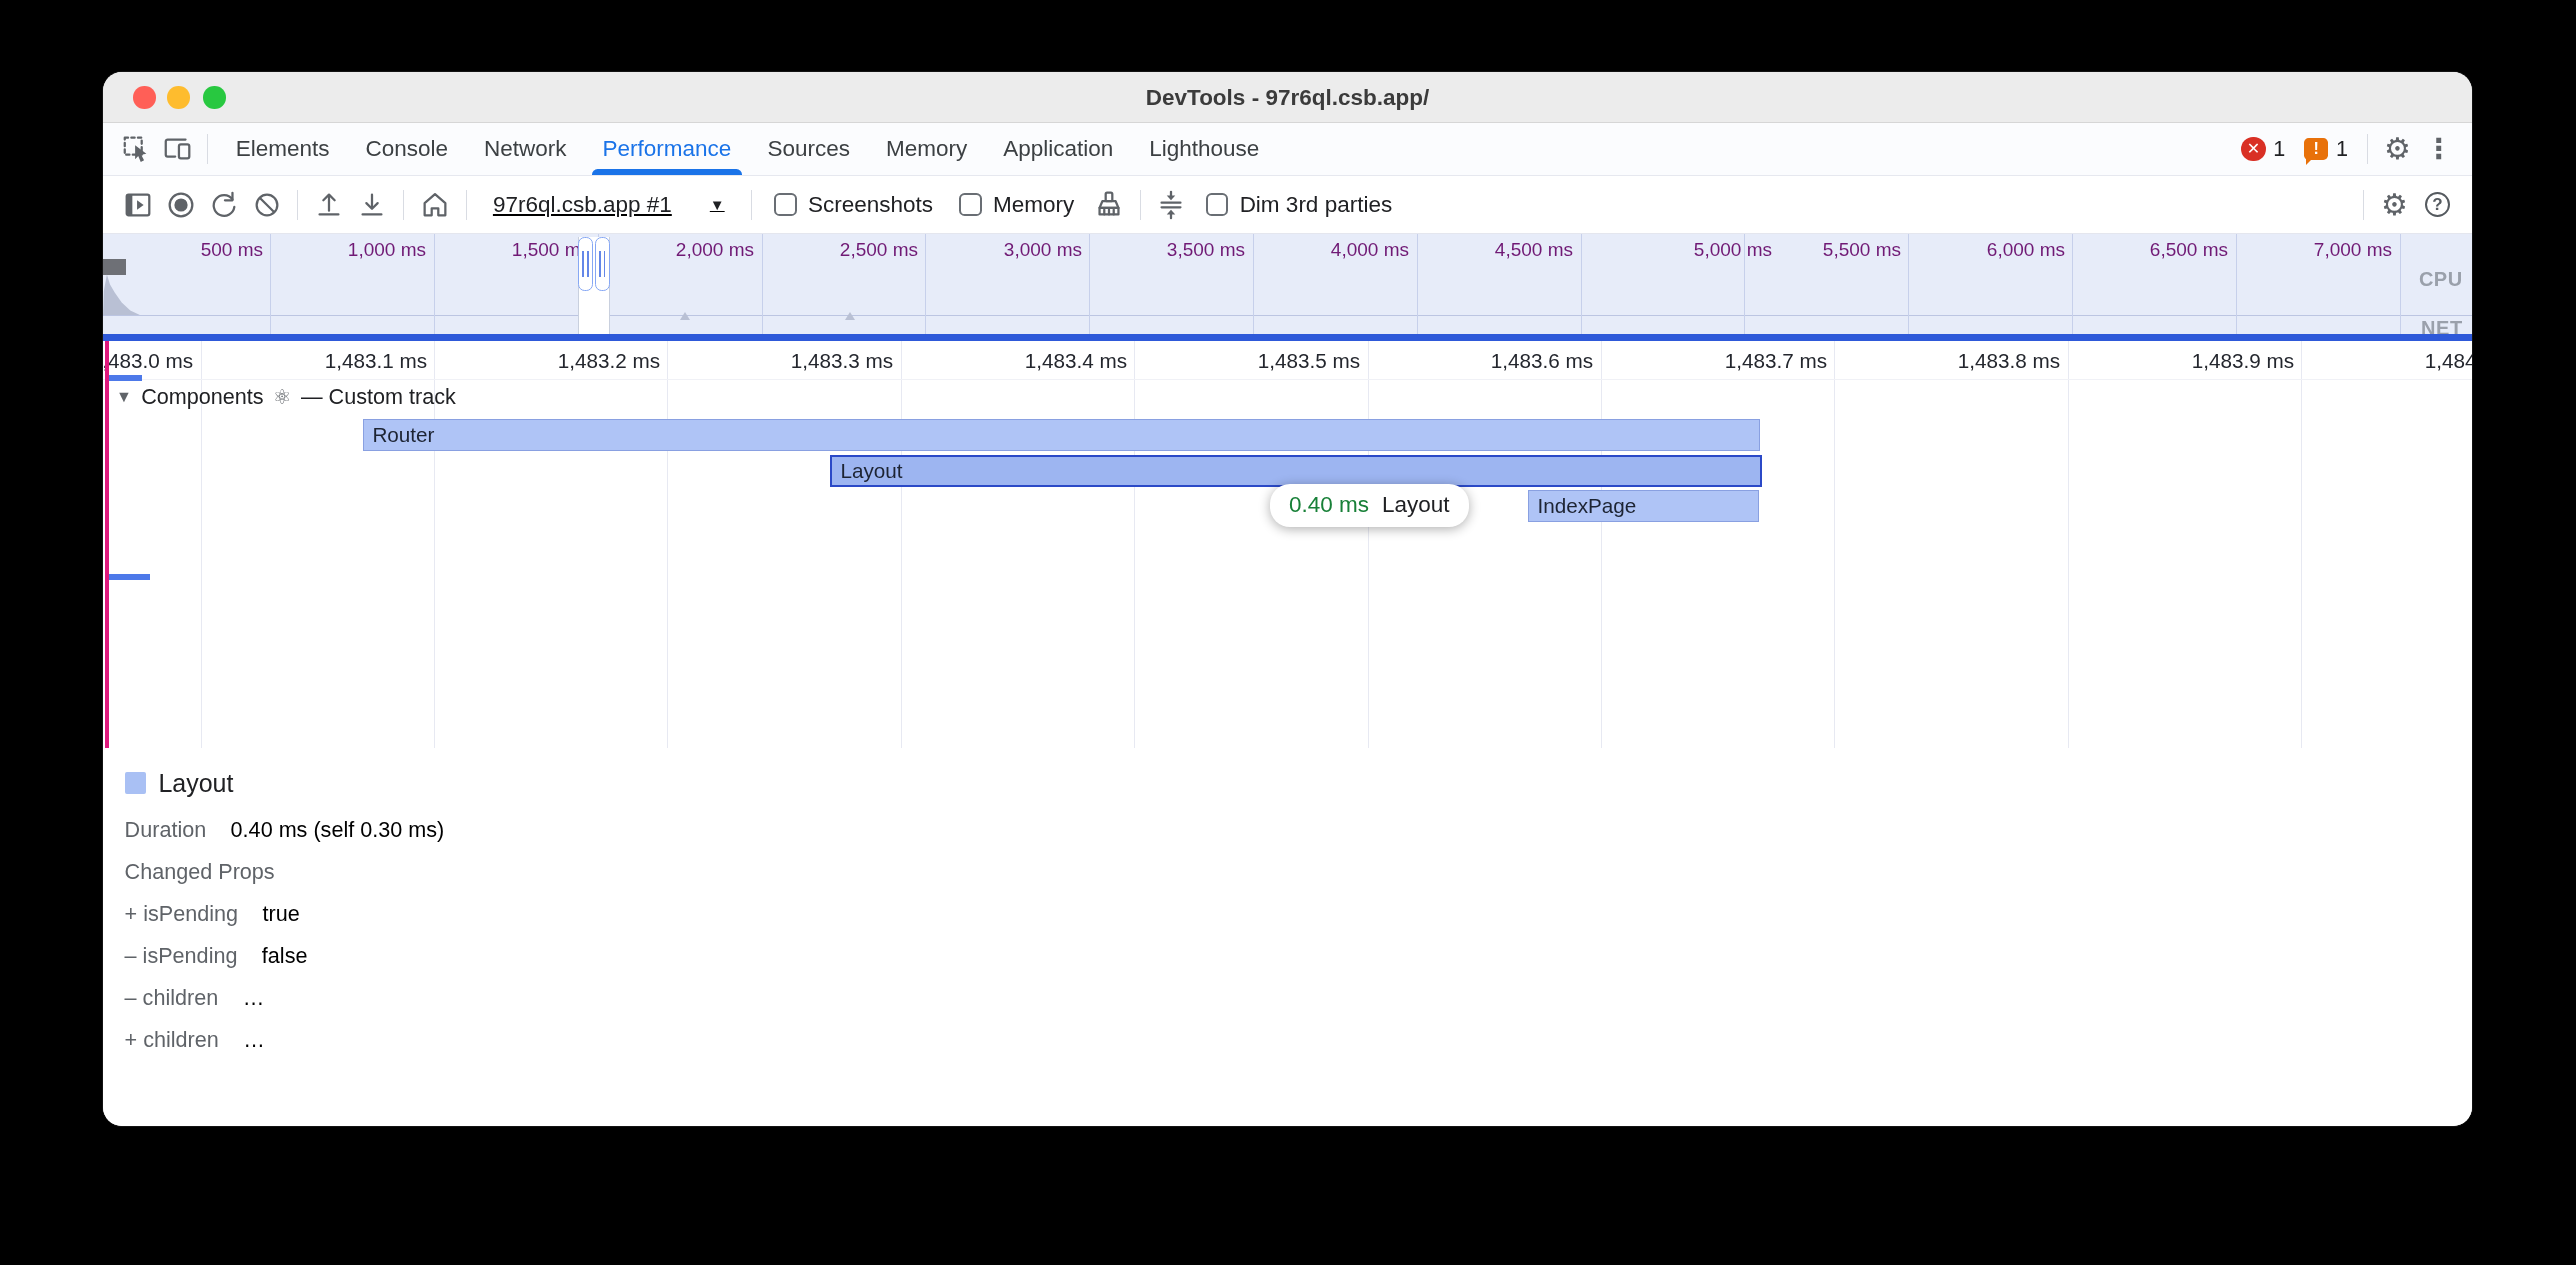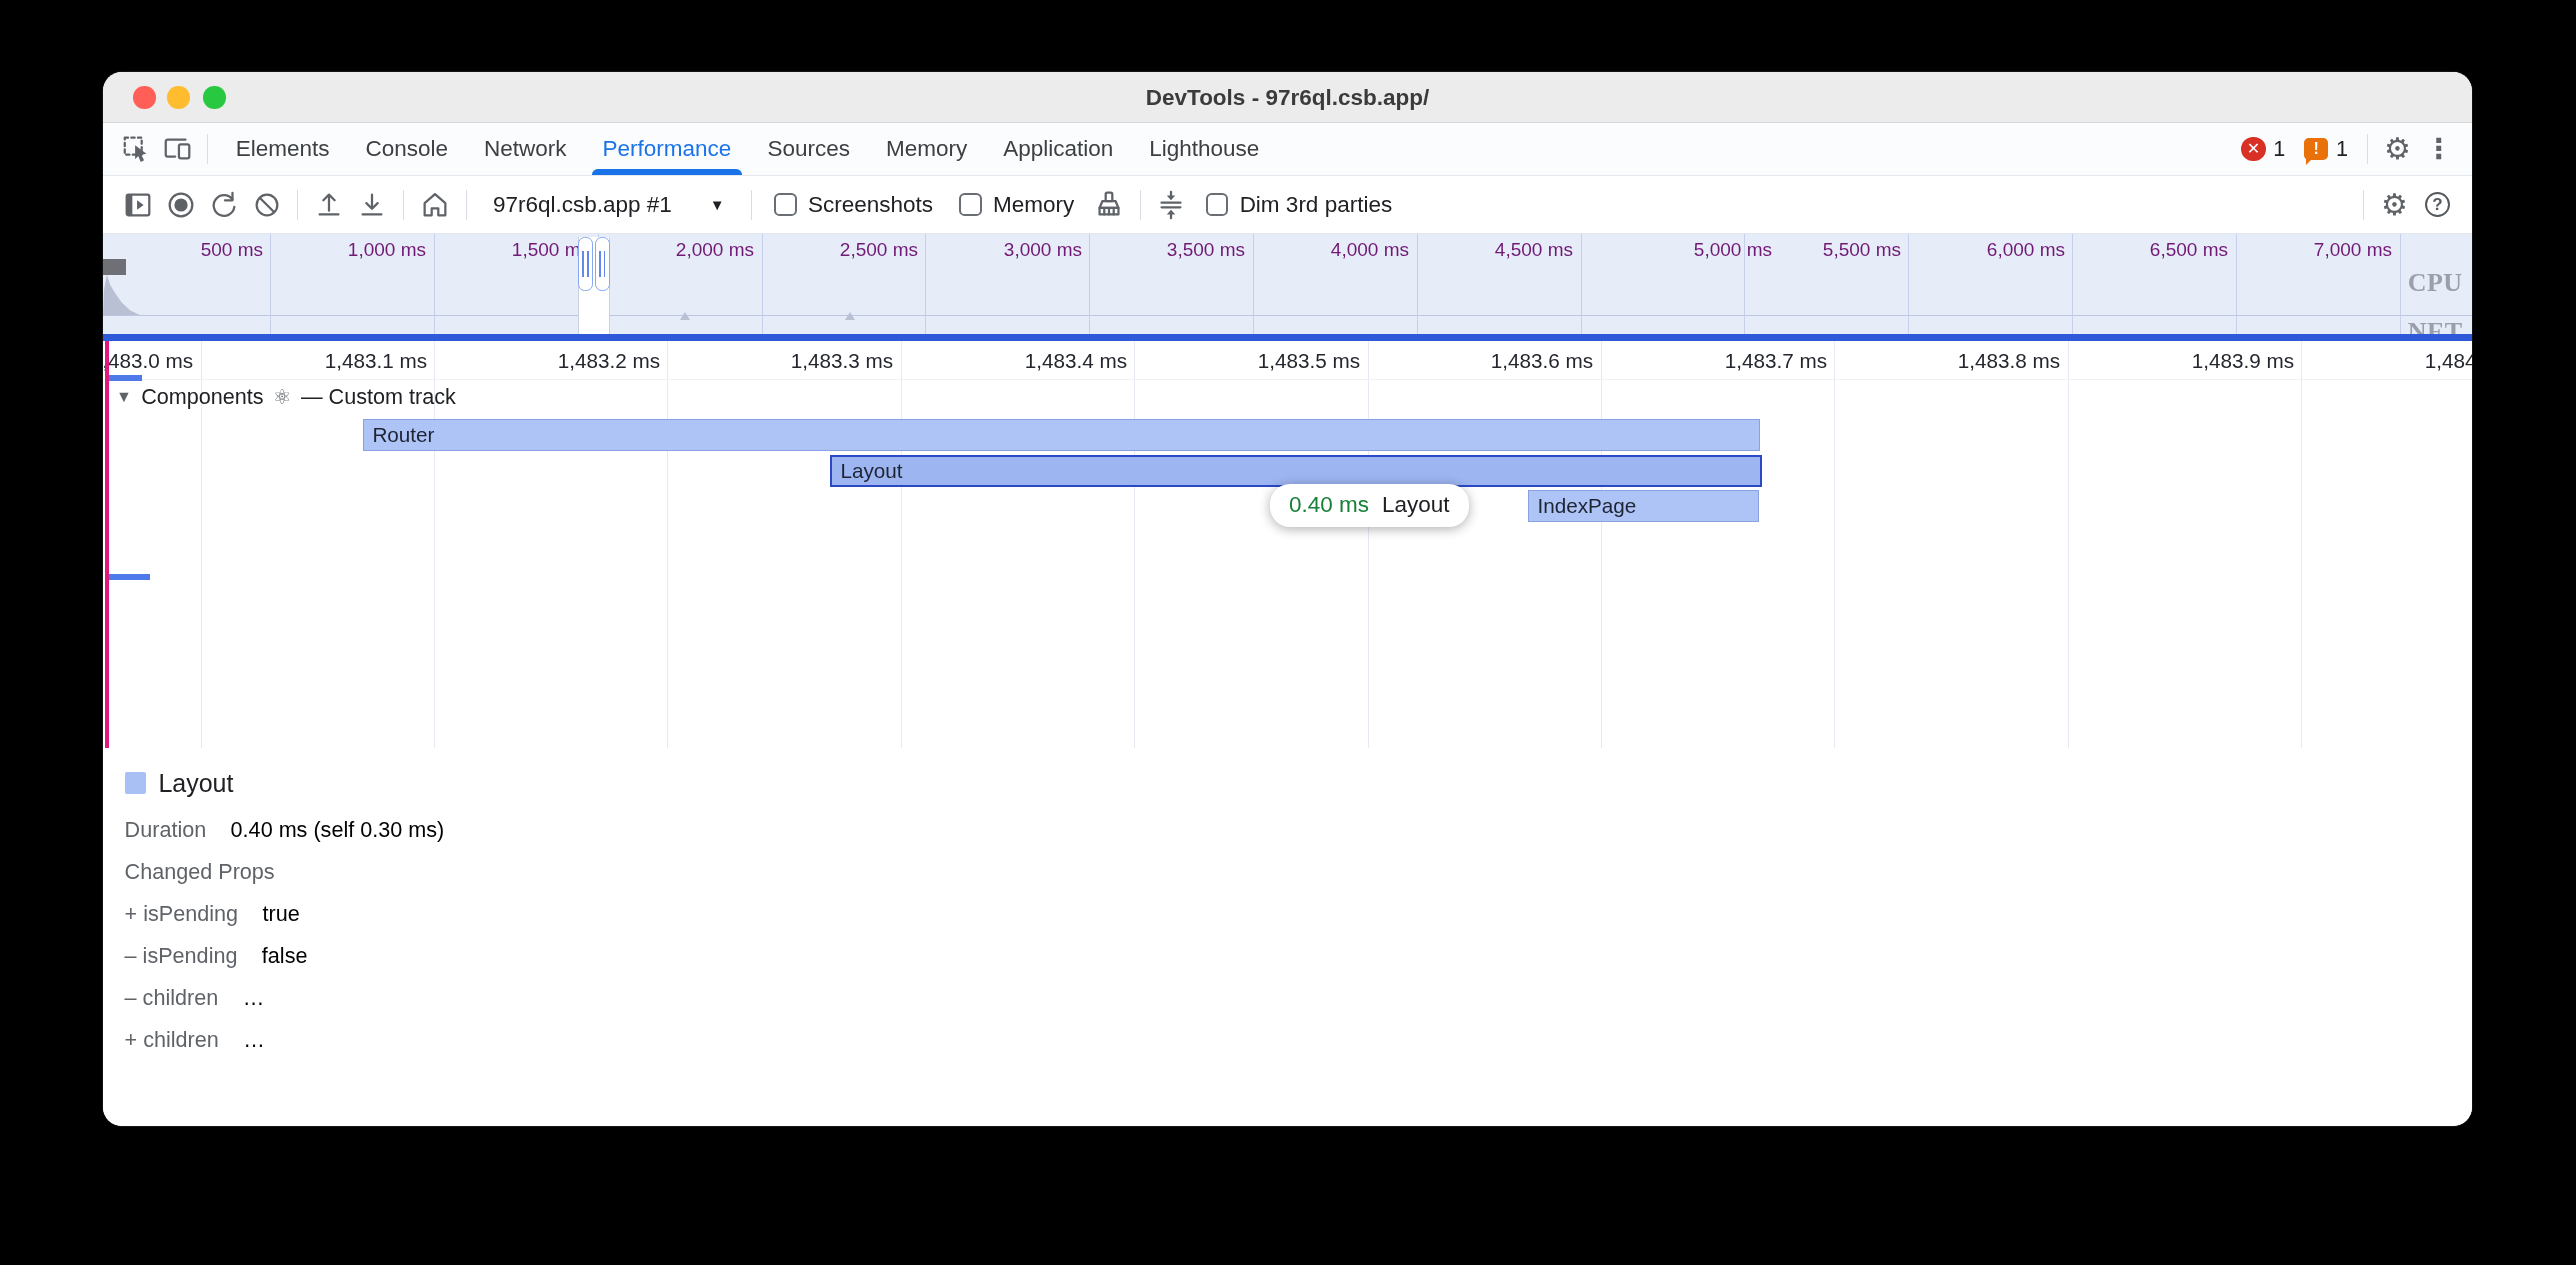--- a/index.html
+++ b/index.html
@@ -37,36 +37,36 @@
   .badge-count{font-size:21.6px;color:#202124;}
   .glyph{color:#5f6368;}
   .kebab{font-size:28px;font-weight:700;color:#5f6368;line-height:1;}
   .gearglyph{font-size:30px;line-height:1;}
   .helpring{width:25px;height:25px;border-radius:50%;border:2.3px solid #555a5f;color:#555a5f;font-size:17px;
     font-weight:700;display:flex;align-items:center;justify-content:center;}
   
   .toolbar{height:58px;background:#fff;border-bottom:0.9px solid #e4e6ee;display:flex;align-items:center;
     padding:0 13px;flex:none;}
   .tbicon{width:43px;height:43px;display:flex;align-items:center;justify-content:center;flex:none;}
-  .dropdown{display:flex;align-items:center;gap:38px;padding:0 11.3px;margin:0 5.6px;}
+  .dropdown{display:flex;align-items:center;gap:38px;padding:0 11.3px;margin:0 5.6px;text-decoration:underline;}
   .dropdown .dlabel{font-size:22.5px;color:#202124;white-space:nowrap;}
   .dropdown .caret{font-size:15px;color:#202124;}
   .check{display:flex;align-items:center;gap:11.3px;margin:0 13px;}
   .box{width:22.5px;height:22.5px;border:2.3px solid #696e74;border-radius:5.6px;background:#fff;flex:none;}
   .clabel{font-size:22.5px;color:#202124;white-space:nowrap;}
   
   .overview{position:relative;height:107px;background:#e7ecf9;flex:none;overflow:hidden;}
   .ov-grid{position:absolute;top:0;bottom:6.6px;width:0.9px;background:#c7d0eb;}
   .ov-label{position:absolute;top:4.7px;transform:translateX(-100%);font-size:19px;color:#701a75;white-space:nowrap;}
   .lane-line{position:absolute;left:0;right:0;top:81px;height:0.9px;background:#bcc5e2;}
   .film{position:absolute;left:0;top:25px;width:22.5px;height:16px;background:#6e7076;}
   .cpublob{position:absolute;left:0;top:37px;width:39px;height:45px;background:#b9c0d4;
     clip-path:polygon(0 100%,2% 45%,10% 8%,18% 30%,30% 48%,48% 70%,70% 88%,100% 100%);}
   .bump{position:absolute;top:73px;width:0;height:0;border:5.6px solid transparent;border-bottom:8.4px solid #b9c0d4;}
-  .ovside{position:absolute;right:9.4px;font-size:26px;font-weight:700;color:#9aa0ab;letter-spacing:0.5px;font-family:Liberation Serif, serif;}
+  .ovside{position:absolute;right:9.4px;font-size:20px;font-weight:700;color:#9aa0ab;letter-spacing:0.5px;}
   .scrubber{position:absolute;left:475px;top:2.8px;width:32px;height:98px;background:#fff;
     border-left:0.9px solid #c9d0de;border-right:0.9px solid #c9d0de;}
   .pill{position:absolute;top:0;width:15px;height:54px;background:#fff;border:1.9px solid #86a7f4;border-radius:6.6px;}
   .pill .h{position:absolute;top:13px;width:1.9px;height:26px;background:#6487e8;}
   .bluebar{position:absolute;left:0;right:0;bottom:0;height:6.6px;background:#2e59d9;}
   
   .chart{position:relative;height:407px;background:#fff;flex:none;overflow:hidden;}
   .cgrid{position:absolute;top:0;bottom:0;width:0.9px;background:#e7e9f2;}
   .ruler-line{position:absolute;left:0;right:0;top:38px;height:0.9px;background:#f0f1f6;}
   .r2label{position:absolute;top:8.4px;transform:translateX(-100%);font-size:20.7px;color:#24272e;white-space:nowrap;}

